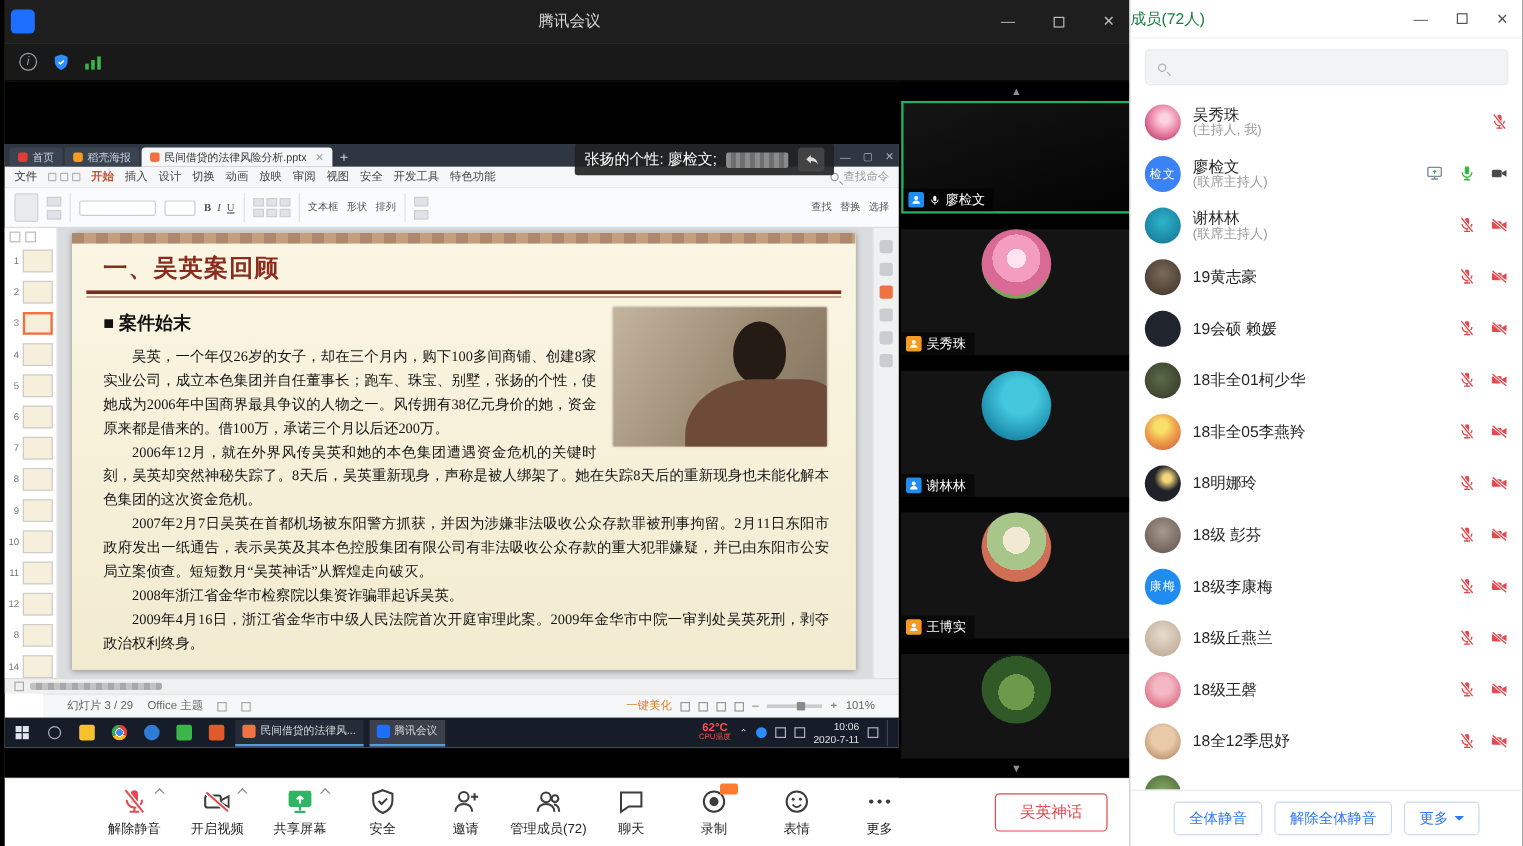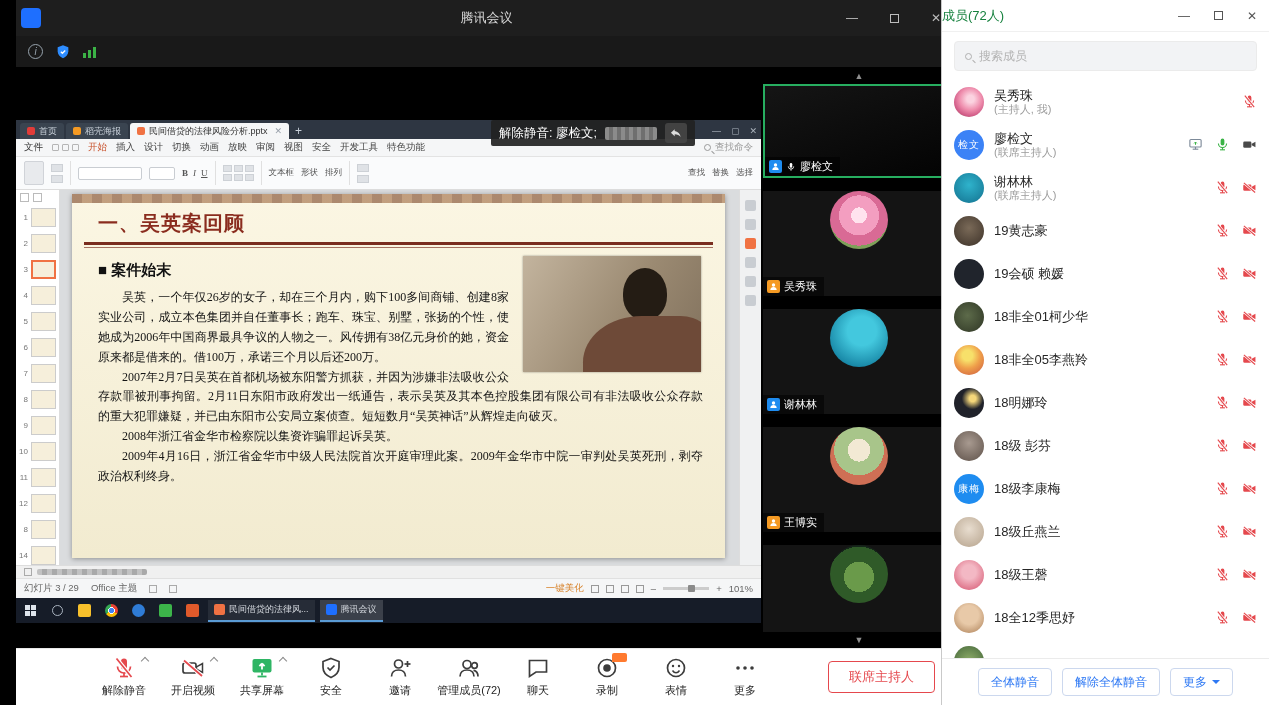--- a/index.html
+++ b/index.html
@@ -1,21 +1,21 @@
 <!DOCTYPE html>
 <html><head>
 <meta charset="utf-8">
 <style>
 *{margin:0;padding:0;box-sizing:border-box;}
 html,body{width:1269px;height:705px;overflow:hidden;background:#000;
   font-family:"Liberation Sans","DejaVu Sans",sans-serif;}
 #root{position:relative;width:1269px;height:705px;}
 
 
-.meeting-window{position:absolute;left:16px;top:0;width:941px;height:705px;background:#4d7c0f;display:flex;flex-direction:column;}
+.meeting-window{position:absolute;left:4px;top:0;width:941px;height:705px;background:#4d7c0f;display:flex;flex-direction:column;}
 .titlebar{height:36px;background:#1e1e1e;display:flex;align-items:center;position:relative;flex:none;}
 .app-logo{width:20px;height:20px;margin-left:5px;border-radius:4px;background:#1e6fff;}
 .tb-title{position:absolute;left:0;right:0;text-align:center;color:#d9d9d9;font-size:13px;pointer-events:none;}
 .win-controls{margin-left:auto;display:flex;z-index:2;}
 .wc{width:42px;height:36px;display:flex;align-items:center;justify-content:center;color:#bdbdbd;font-size:12px;cursor:pointer;}
 .boxic{width:9px;height:9px;border:1px solid #bdbdbd;display:inline-block;}
 .subbar{height:32px;background:#191919;border-bottom:1px solid #000;display:flex;align-items:center;padding:0 12px;gap:12px;flex:none;}
 .info-ic{width:15px;height:15px;border:1px solid #97a3ad;border-radius:50%;color:#97a3ad;font-size:10px;display:flex;align-items:center;justify-content:center;font-style:italic;}
 .signal-ic{display:flex;align-items:flex-end;gap:2px;height:12px;}
 .signal-ic i{width:3px;background:#3bb346;display:block;}
@@ -38,21 +38,21 @@
 .wtab .tico{width:8px;height:8px;border-radius:2px;display:inline-block;}
 .wtab .tclose{color:#98a0aa;margin-left:3px;font-size:9px;}
 .tab-plus{color:#c9d1da;font-size:12px;margin:0 6px 1px;cursor:pointer;}
 .wps-win-controls{margin-left:auto;display:flex;gap:10px;align-items:center;color:#aab2bc;font-size:9px;padding-bottom:3px;}
 .wps-menu{height:18px;background:#f5f6f7;border-bottom:1px solid #e3e3e3;display:flex;align-items:center;font-size:9.5px;color:#444;padding:0 8px;gap:9px;flex:none;}
 .menu-file{color:#333;cursor:pointer;}
 .mini-icons{display:flex;gap:3px;}
 .mini-icons i{width:7px;height:7px;border:1px solid #b5b5b5;display:block;border-radius:1px;}
 .menu-items{display:flex;gap:9px;}
 .menu-item{cursor:pointer;white-space:nowrap;}
-.menu-item.active{color:#c8502a;font-weight:normal;}
+.menu-item.active{color:#c8502a;font-weight:bold;}
 .menu-search{margin-left:auto;display:flex;align-items:center;gap:4px;color:#9a9a9a;cursor:text;}
 .mag{width:7px;height:7px;border:1px solid #9a9a9a;border-radius:50%;position:relative;display:inline-block;}
 .mag::after{content:"";position:absolute;width:4px;height:1px;background:#9a9a9a;transform:rotate(45deg);left:6px;top:7px;}
 .wps-ribbon{height:33px;background:#fafbfc;border-bottom:1px solid #ddd;display:flex;align-items:center;padding:0 8px;gap:7px;flex:none;}
 .rb-big{width:20px;height:24px;background:#e8eaed;border:1px solid #d0d3d8;border-radius:2px;}
 .rb-col{display:flex;flex-direction:column;gap:3px;}
 .rb-col i{width:12px;height:8px;background:#dfe2e6;border:1px solid #cdd1d6;display:block;}
 .rb-sep{width:1px;height:24px;background:#e0e0e0;}
 .rb-select{height:13px;background:#fff;border:1px solid #c9cdd2;border-radius:2px;}
 .w64{width:64px}.w26{width:26px}
@@ -80,21 +80,21 @@
 .slide-photo{float:right;width:178px;height:116px;margin:0 2px 8px 14px;position:relative;overflow:hidden;background:linear-gradient(120deg,#c3b49e,#9b8a72 55%,#80705c);box-shadow:0 0 2px rgba(0,0,0,.4);}
 .slide-photo::before{content:"";position:absolute;width:44px;height:52px;left:56%;top:10%;background:#241c14;border-radius:50% 50% 46% 46%;}
 .slide-photo::after{content:"";position:absolute;width:130px;height:66px;right:-12px;bottom:-10px;background:#6e4a38;border-radius:45% 25% 0 0 / 70% 40% 0 0;}
 .sp-par{text-indent:2em;}
 .right-rail{width:22px;background:#f0f1f2;border-left:1px solid #ddd;display:flex;flex-direction:column;align-items:center;gap:8px;padding-top:10px;flex:none;}
 .right-rail i{width:11px;height:11px;background:#c9cdd2;border-radius:2px;display:block;}
 .right-rail i.org{background:#f07243;}
 .notes-strip{height:13px;background:#f0f0f0;border-top:1px solid #ddd;display:flex;align-items:center;gap:5px;padding:0 8px;flex:none;}
 .note-ic{width:8px;height:8px;border:1px solid #aaa;display:inline-block;}
 .blur2{width:110px;height:6px;border-radius:2px;background:repeating-linear-gradient(90deg,#c2c2c2 0 5px,#a9a9a9 5px 10px);}
-.wps-status{height:20px;background:#f5f6f7;border-top:1px solid #e0e0e0;display:flex;align-items:center;font-size:9.5px;color:#666;padding:0 8px;gap:12px;flex:none;}
+.wps-status{height:20px;background:#f5f6f7;border-top:1px solid #e0e0e0;display:flex;align-items:center;font-size:9.5px;color:#666;padding:0 20px;gap:12px;flex:none;margin-left:32px;}
 .st-ic{width:8px;height:8px;border:1px solid #aaa;display:inline-block;}
 .st-right{margin-left:auto;display:flex;align-items:center;gap:7px;}
 .beautify{color:#d8842e;}
 .view-ic{width:8px;height:8px;border:1px solid #999;display:inline-block;}
 .zoom-track{width:46px;height:3px;background:#ccc;position:relative;display:inline-block;}
 .zoom-track i{position:absolute;left:55%;top:-2px;width:7px;height:7px;background:#8a8a8a;border-radius:1px;}
 .win-taskbar{height:25px;background:#161c28;display:flex;align-items:center;padding:0 3px;gap:5px;flex:none;}
 .tb-start{width:22px;height:22px;display:flex;align-items:center;justify-content:center;cursor:pointer;}
 .start-grid{display:grid;grid-template-columns:5px 5px;grid-gap:1px;}
 .start-grid i{width:5px;height:5px;background:#dfe5ec;display:block;}
@@ -357,20 +357,21 @@
           </div>
           <div class="slide-canvas">
             <div class="slide">
               <div class="slide-title">一、吴英案回顾</div>
               <div class="title-rule"></div>
               <div class="title-rule2"></div>
               <div class="slide-body">
                 <div class="slide-photo"></div>
                 <div class="slide-heading">■ 案件始末</div>
               <p class="sp-par">吴英，一个年仅26岁的女子，却在三个月内，购下100多间商铺、创建8家实业公司，成立本色集团并自任董事长；跑车、珠宝、别墅，张扬的个性，使她成为2006年中国商界最具争议的人物之一。风传拥有38亿元身价的她，资金原来都是借来的。借100万，承诺三个月以后还200万。</p>
+                  <p class="sp-par">2006年12月，就在外界风传吴英和她的本色集团遭遇资金危机的关键时刻，吴英却突然神秘失踪了。8天后，吴英重新现身，声称是被人绑架了。她在失踪8天后的重新现身也未能化解本色集团的这次资金危机。</p>
                   <p class="sp-par">2007年2月7日吴英在首都机场被东阳警方抓获，并因为涉嫌非法吸收公众存款罪被刑事拘留。2月11日东阳市政府发出一纸通告，表示吴英及其本色控股集团有限公司有非法吸收公众存款的重大犯罪嫌疑，并已由东阳市公安局立案侦查。短短数月“吴英神话”从辉煌走向破灭。</p>
                   <p class="sp-par">2008年浙江省金华市检察院以集资诈骗罪起诉吴英。</p>
                   <p class="sp-par">2009年4月16日，浙江省金华市中级人民法院首次开庭审理此案。2009年金华市中院一审判处吴英死刑，剥夺政治权利终身。</p>
                 </div>
             </div>
           </div>
           <div class="right-rail">
             <i></i>
               <i></i>
               <i class="org"></i>
@@ -433,25 +434,41 @@
               <span class="sqi" style="background:#e05a2b"></span>
             </span>
           <div class="task-btn">
             <i class="ti" style="background:#f07243"></i>
             <span>民间借贷的法律风...</span>
           </div>
           <div class="task-btn active">
             <i class="ti" style="background:#1e6fff"></i>
             <span>腾讯会议</span>
           </div>
+          <div class="tray">
+            <div class="temp">
+              <div class="t1">62°C</div>
+              <div class="t2">CPU温度</div>
+            </div>
+            <span class="tray-chevron">⌃</span>
+            <span class="tray-dot" style="background:#2d8cff"></span>
+            <span class="tray-sq"></span>
+            <span class="tray-sq"></span>
+            <div class="clock">
+              <div>10:06</div>
+              <div>2020-7-11</div>
+            </div>
+            <span class="tray-sq"></span>
+            <span class="show-desk"></span>
+          </div>
         </div>
       </div>
 
       <div class="speaking-banner">
-        <span>解除静音: 廖检文;</span>
+        <span>张扬的个性: 廖检文;</span>
         <span class="blurbox"></span>
         <span class="reply-chip isvg">
           <svg viewBox="0 0 24 24" width="13" height="13" fill="#ddd">
               <path d="M10.5 7.5V4L3.5 10.5l7 6.5v-3.6c5 0 8.5 1.6 11 5.1-1-5.9-4.8-10.3-11-11z"></path>
             </svg>
         </span>
       </div>
 
       <div class="video-strip">
         <div class="vs-arrow">▲</div>
@@ -623,39 +640,38 @@
             <span class="isvg">
               <svg viewBox="0 0 24 24" width="24" height="24" fill="#3c3c3c">
                 <circle cx="5" cy="12" r="1.8"></circle>
                 <circle cx="12" cy="12" r="1.8"></circle>
                 <circle cx="19" cy="12" r="1.8"></circle>
               </svg>
             </span>
             <div class="clabel">更多</div>
           </div>
         </div>
-      <button class="end-btn">联席主持人</button>
+      <button class="end-btn">吴英神话</button>
     </div>
   </div>
 
   <div class="member-panel">
     <div class="mp-titlebar">
       <div class="mp-title">成员(72人)</div>
       <div class="mp-controls">
         <span class="mpc">—</span>
         <span class="mpc">
             <i class="boxic" style="border-color:#555"></i>
           </span>
         <span class="mpc">✕</span>
       </div>
     </div>
     <div class="mp-search-wrap">
       <div class="mp-search">
         <i class="mag"></i>
-        <input placeholder="搜索成员" style="">
       </div>
     </div>
     <div class="mp-list">
         <div class="m-row">
           <div class="m-avatar" style="background: radial-gradient(circle at 55% 40%, rgb(251, 211, 224) 15%, rgb(239, 143, 174) 45%, rgb(208, 90, 134) 70%, rgb(95, 143, 79));"></div>
           <div class="m-text">
             <div class="m-name">吴秀珠</div>
             <div class="m-role">(主持人, 我)</div>
           </div>
           <div class="m-icons">

